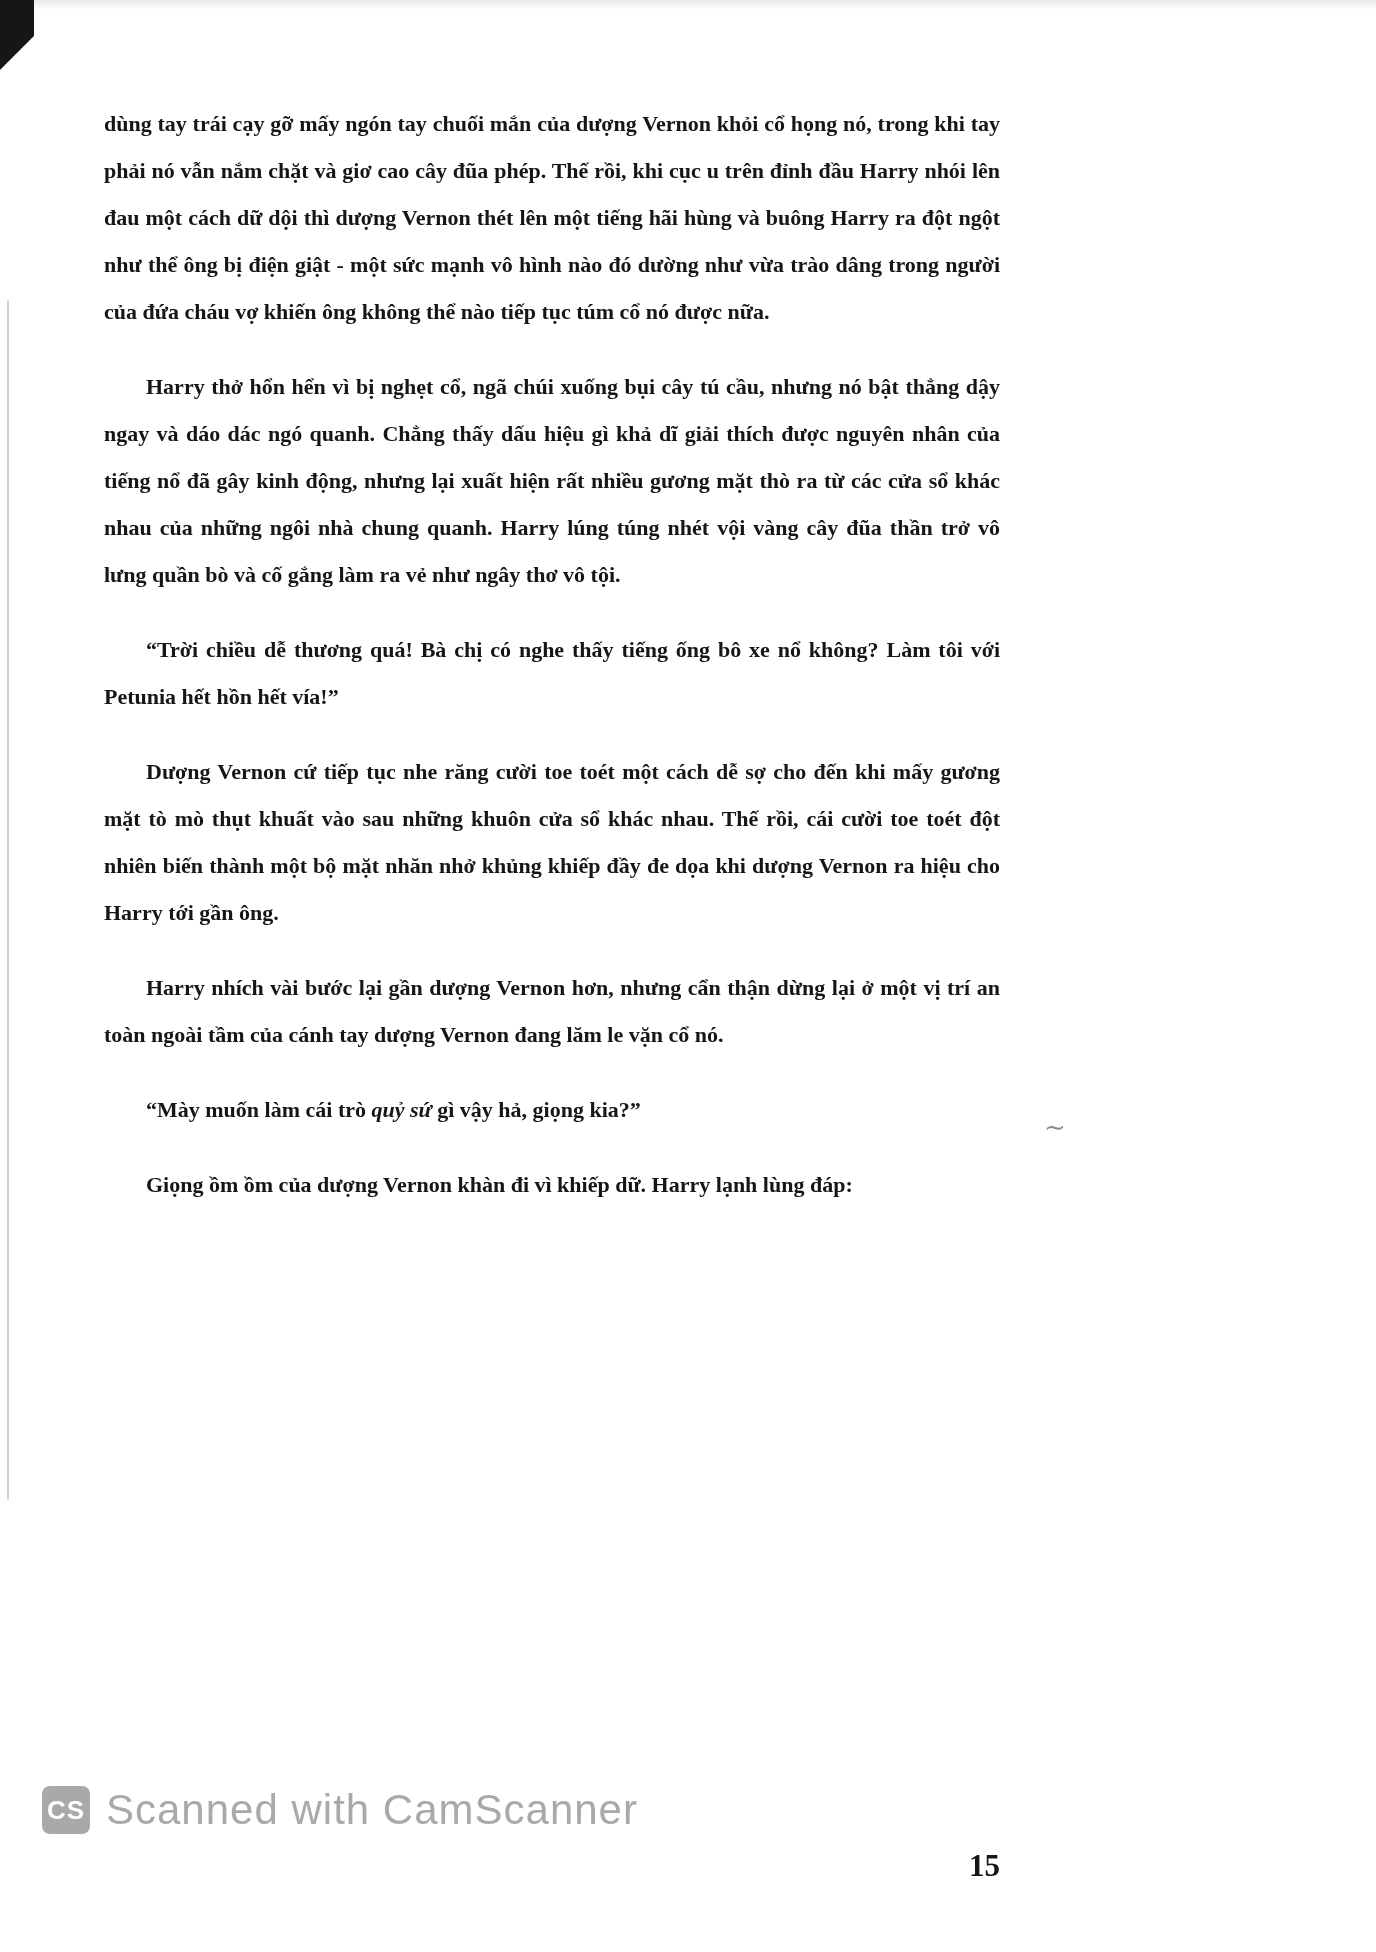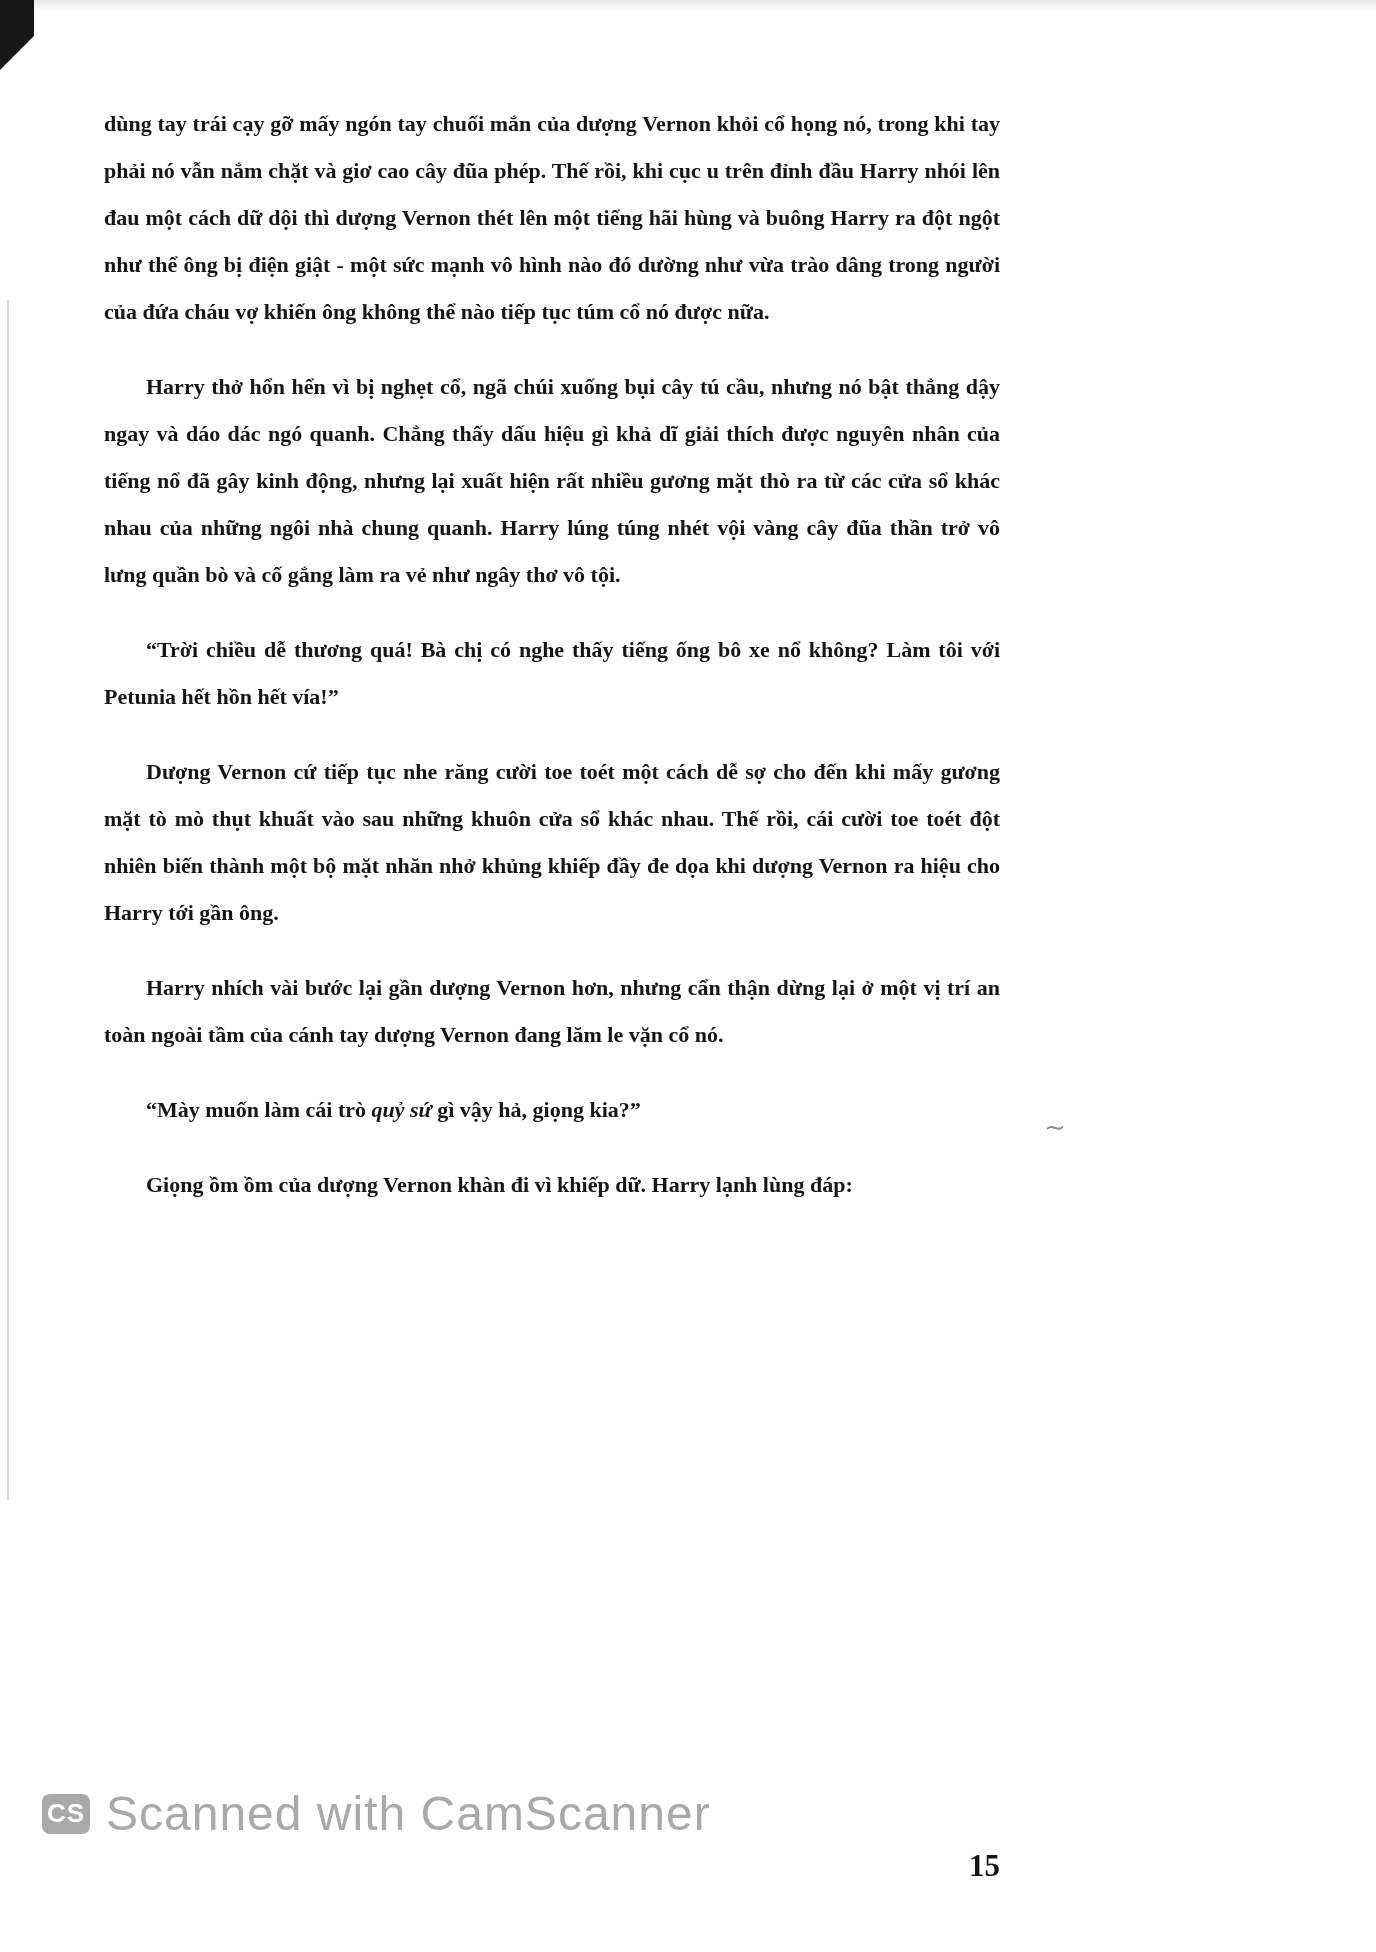--- a/index.html
+++ b/index.html
@@ -66,36 +66,36 @@
   .footer-watermark {
     position: absolute;
     left: 42px;
     top: 1786px;
     display: flex;
     align-items: center;
     gap: 16px;
   }
   .cs-logo {
     width: 48px;
-    height: 40px;
+    height: 48px;
     background: #a9a9a9;
     border-radius: 8px;
     color: #ffffff;
     font-family: "Liberation Sans", sans-serif;
     font-weight: bold;
     font-size: 26px;
     display: flex;
     align-items: center;
     justify-content: center;
     letter-spacing: 1px;
   }
   .cs-text {
     color: #a9a9a9;
     font-family: "Liberation Sans", sans-serif;
-    font-size: 48px;
+    font-size: 42px;
     font-weight: 400;
     letter-spacing: 1px;
   }
   .page-number {
     position: absolute;
     left: 104px;
     width: 896px;
     top: 1848px;
     text-align: right;
     color: #161616;

